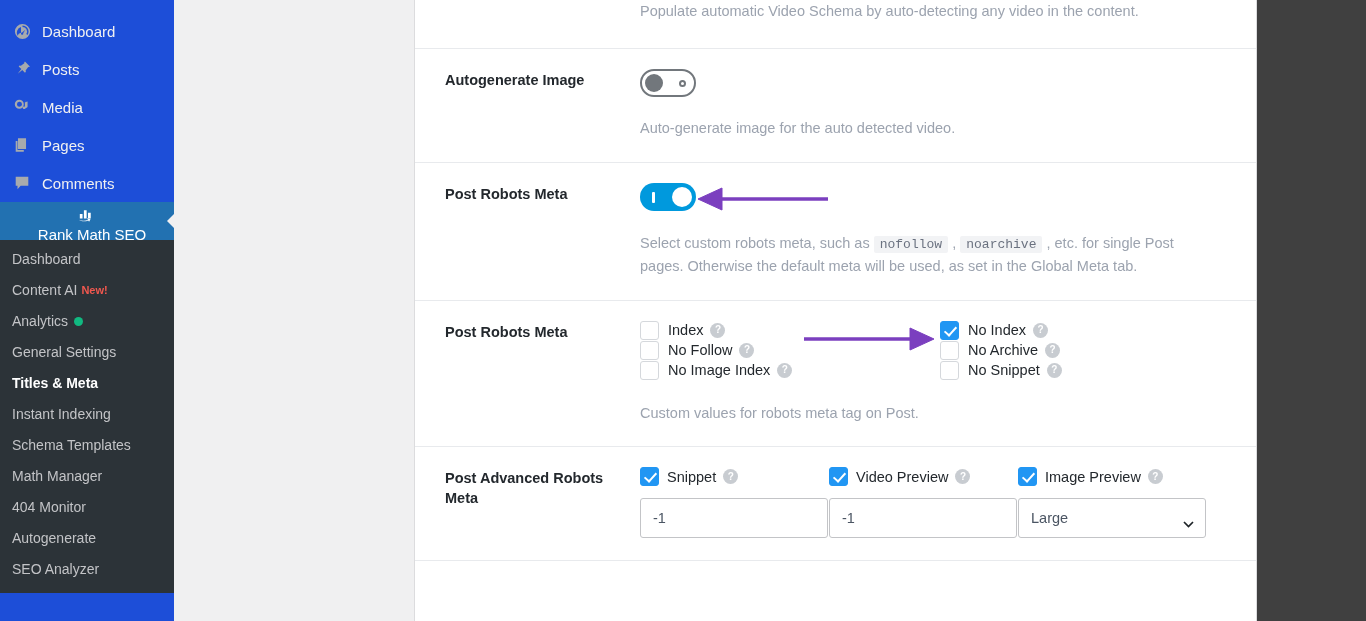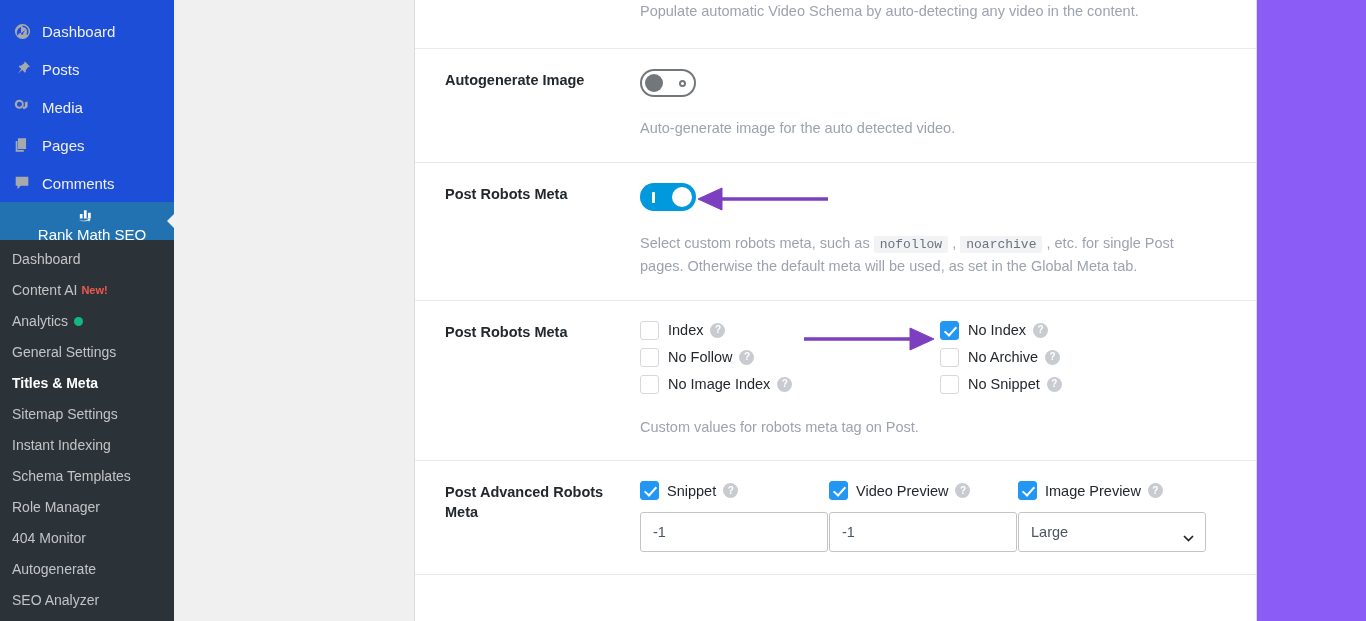--- a/index.html
+++ b/index.html
@@ -68,21 +68,21 @@
   .badge-new { color: #f1584f; font-size: 11px; font-weight: bold; margin-left: 4px; vertical-align: 1px; }
   .dot-green {
     display: inline-block; width: 9px; height: 9px; border-radius: 50%;
     background: #11b981; margin-left: 6px; vertical-align: 0px;
   }
 
   
   .gutter { flex: 0 0 240px; background: #f0f0f1; height: 621px; }
   .content-wrap {
     flex: 1 1 auto;
-    background: #8b5cf6;
+    background: #404040;
     height: 621px;
     position: relative;
   }
   .panel {
     position: absolute;
     left: 0; top: 0;
     width: 843px;
     height: 621px;
     background: #fff;
     border-left: 1px solid #dcdcde;
@@ -158,21 +158,21 @@
     background: #fff;
   }
 
   
   .arrow-anno { position: absolute; pointer-events: none; }
 
   
   .cb-grid {
     display: grid;
     grid-template-columns: 300px auto;
-    row-gap: 8px;
+    row-gap: 1px;
   }
   .cb-line { display: flex; align-items: center; }
   .cb {
     width: 19px; height: 19px;
     border-radius: 3px;
     border: 1px solid #d5d8dc;
     background: #fff;
     flex: 0 0 19px;
     position: relative;
   }
@@ -307,24 +307,23 @@
       </div>
 
     </div>
 
     <div class="submenu">
       <a class="sub-item"><span>Dashboard</span></a>
       <a class="sub-item"><span>Content AI</span><span class="badge-new">New!</span></a>
       <a class="sub-item"><span>Analytics</span><span class="dot-green"></span></a>
       <a class="sub-item"><span>General Settings</span></a>
       <a class="sub-item active"><span>Titles &amp; Meta</span></a>
-      <a class="sub-item"><span>Sitemap Settings</span></a>
       <a class="sub-item"><span>Instant Indexing</span></a>
       <a class="sub-item"><span>Schema Templates</span></a>
-      <a class="sub-item"><span>Role Manager</span></a>
+      <a class="sub-item"><span>Math Manager</span></a>
       <a class="sub-item"><span>404 Monitor</span></a>
       <a class="sub-item"><span>Autogenerate</span></a>
       <a class="sub-item"><span>SEO Analyzer</span></a>
     </div>
   </nav>
 
   <div class="gutter"></div>
 
   <div class="content-wrap">
     <div class="panel">

